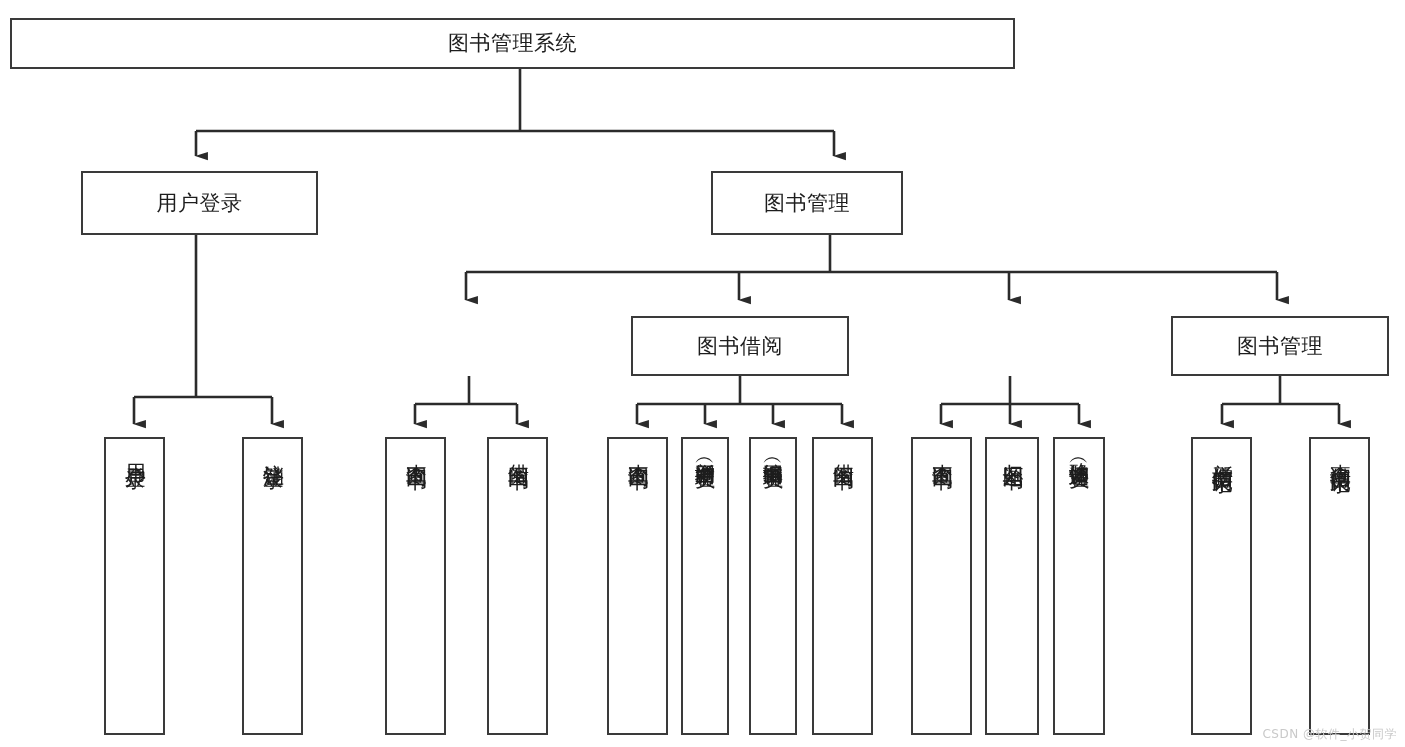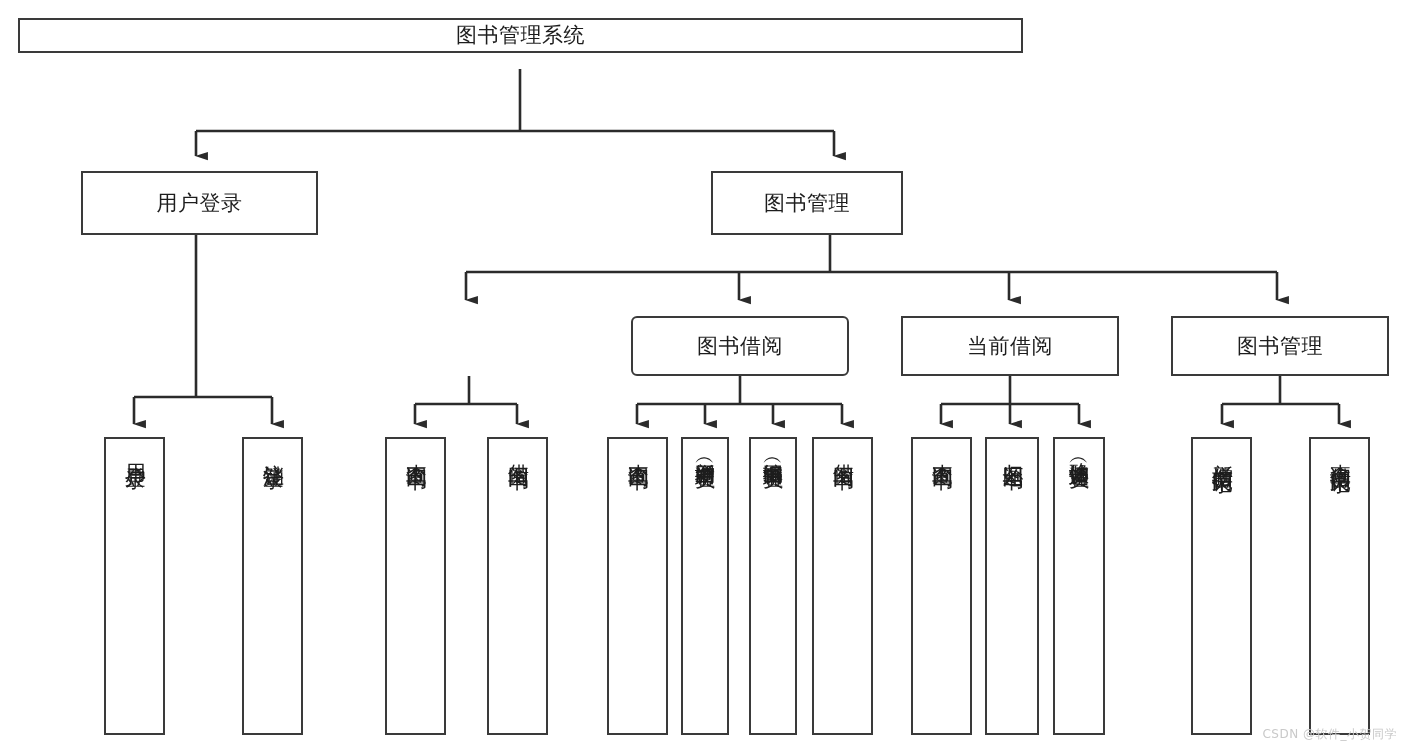--- a/index.html
+++ b/index.html
@@ -127,40 +127,37 @@
       <path d="M 1010 404 L 1010 424" marker-end="url(#arrow)"></path>
       <path d="M 1079 404 L 1079 424" marker-end="url(#arrow)"></path>
 
       <path d="M 1280 376 L 1280 404"></path>
       <path d="M 1222 404 L 1339 404"></path>
       <path d="M 1222 404 L 1222 424" marker-end="url(#arrow)"></path>
       <path d="M 1339 404 L 1339 424" marker-end="url(#arrow)"></path>
     </g>
   </svg>
 
-  <div class="node horiz" style="left:18px; top:18px; width:1005px; height:35px;">
+  <div class="node horiz" style="left:10px; top:18px; width:1005px; height:51px;">
     <span class="node-label">图书管理系统</span>
   </div>
 
   <div class="node horiz" style="left:81px; top:171px; width:237px; height:64px;">
     <span class="node-label">用户登录</span>
   </div>
 
   <div class="node horiz" style="left:711px; top:171px; width:192px; height:64px;">
     <span class="node-label">图书管理</span>
   </div>
 
 
-  <div class="node horiz" style="left:631px; top:316px; width:218px; height:60px;border-radius:6px;">
+  <div class="node horiz" style="left:631px; top:316px; width:218px; height:60px;">
     <span class="node-label">图书借阅</span>
   </div>
 
-  <div class="node horiz" style="left:901px; top:316px; width:218px; height:60px;">
-    <span class="node-label">当前借阅</span>
-  </div>
 
   <div class="node horiz" style="left:1171px; top:316px; width:218px; height:60px;">
     <span class="node-label">图书管理</span>
   </div>
 
   <div class="node vert" style="left:104px; top:437px; width:61px; height:298px;">
     <span class="node-label">用户登录</span>
   </div>
 
   <div class="node vert" style="left:242px; top:437px; width:61px; height:298px;">

